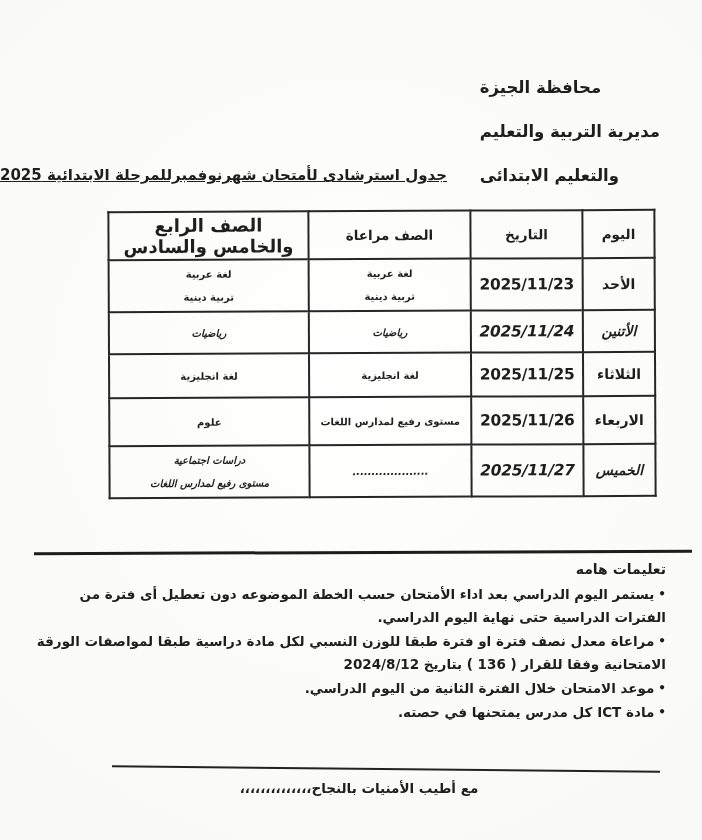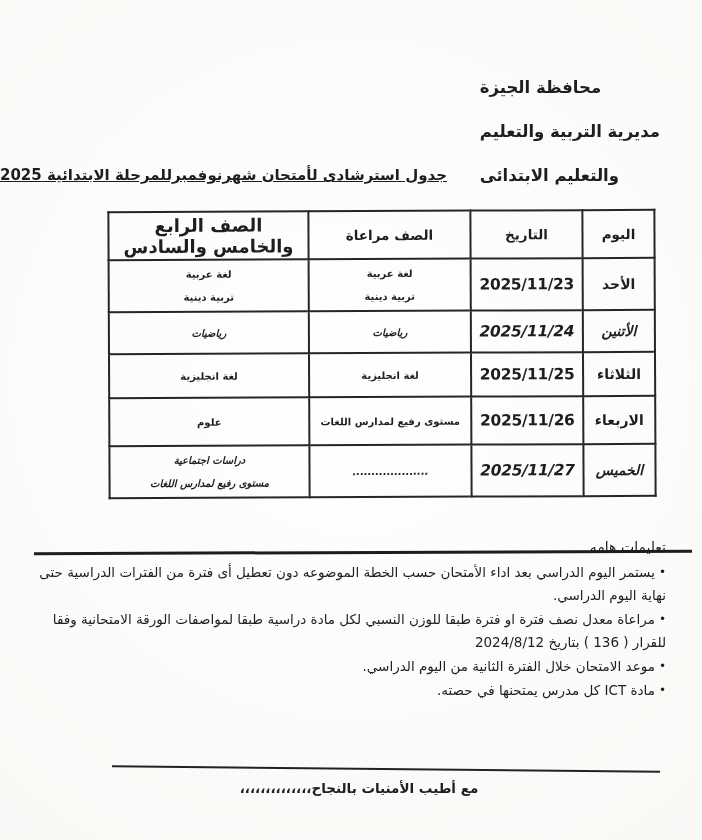--- a/index.html
+++ b/index.html
@@ -83,25 +83,25 @@
   .sep-line {
     position: absolute;
     top: 551px;
     left: 34px;
     width: 658px;
     border-top: 3px solid #1d1d1d;
     transform: rotate(-0.2deg);
   }
   .instructions {
     position: absolute;
-    top: 536px;
+    top: 558px;
     right: 36px;
     width: 640px;
     text-align: right;
-    font-weight: normal;
+    font-weight: bold;
     font-size: 13.5px;
     line-height: 23px;
   }
   .instructions .ins-heading { margin-bottom: 2px; font-size: 14px; }
   .instructions .ins-item { margin-bottom: 1px; }
   .instructions .bullet { display: inline-block; margin-left: 4px; font-size: 12px; vertical-align: 1px; }
   
   .footer-line {
     position: absolute;
     top: 768px;

